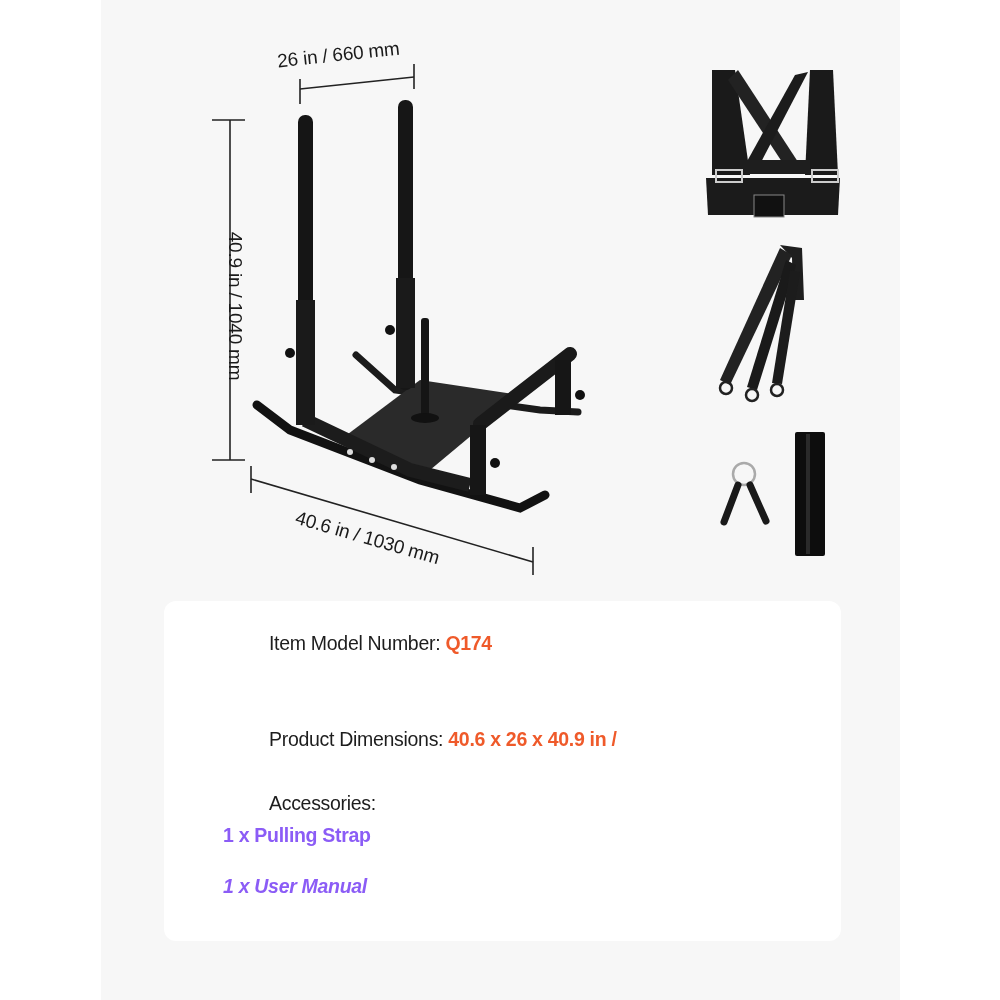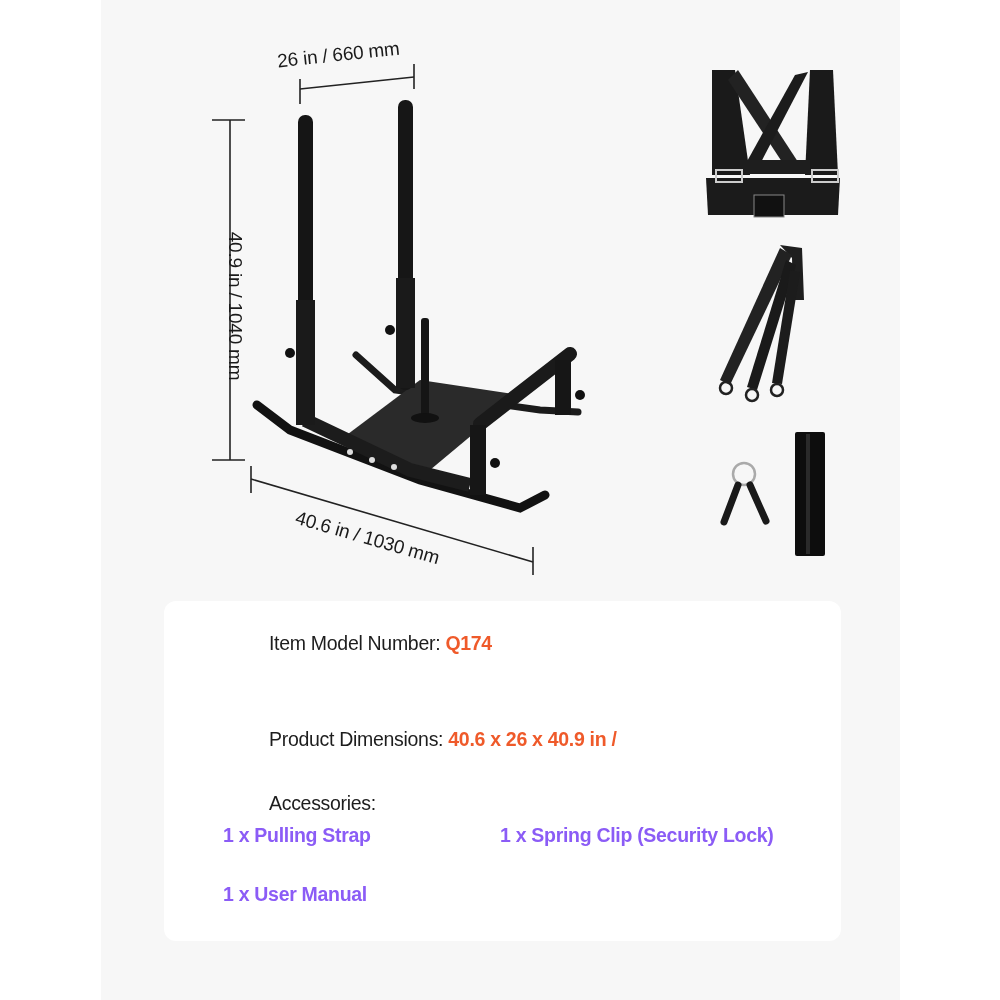--- a/index.html
+++ b/index.html
@@ -114,15 +114,14 @@
 <div class="card">
   <div class="spec-line" style="top:31px;">
     <span>Item Model Number: </span><span class="v">Q174</span>
   </div>
   <div class="spec-line" style="top:127px;">
     <span>Product Dimensions: </span><span class="v">40.6 x 26 x 40.9 in /</span>
   </div>
   <div class="spec-line" style="top:191px;">Accessories:</div>
 
   <div class="acc" style="left:59px; top:223px;">1 x Pulling Strap</div>
-  <div class="acc" style="left:336px; top:223px;">1 x Spring Clip (Security Lock)</div>
-  <div class="acc" style="left:59px; top:282px;">1 x User Manual</div>
+  <div class="acc" style="left:59px; top:274px;font-style:italic;">1 x User Manual</div>
 </div>
 
 </body></html>

